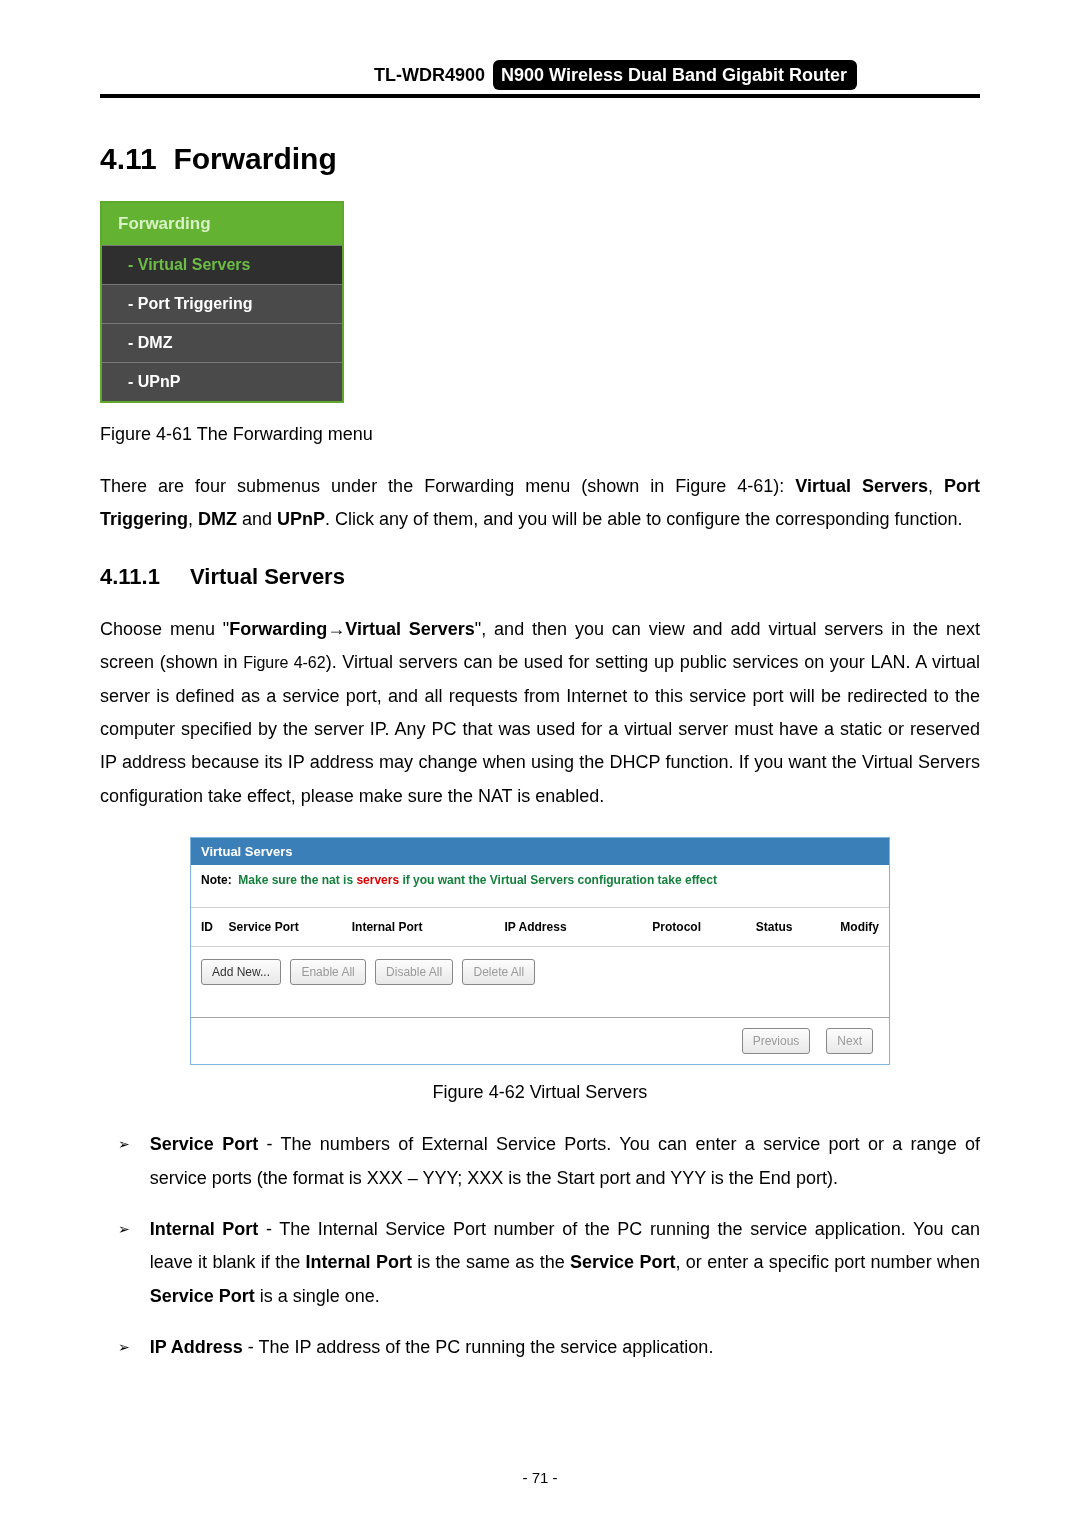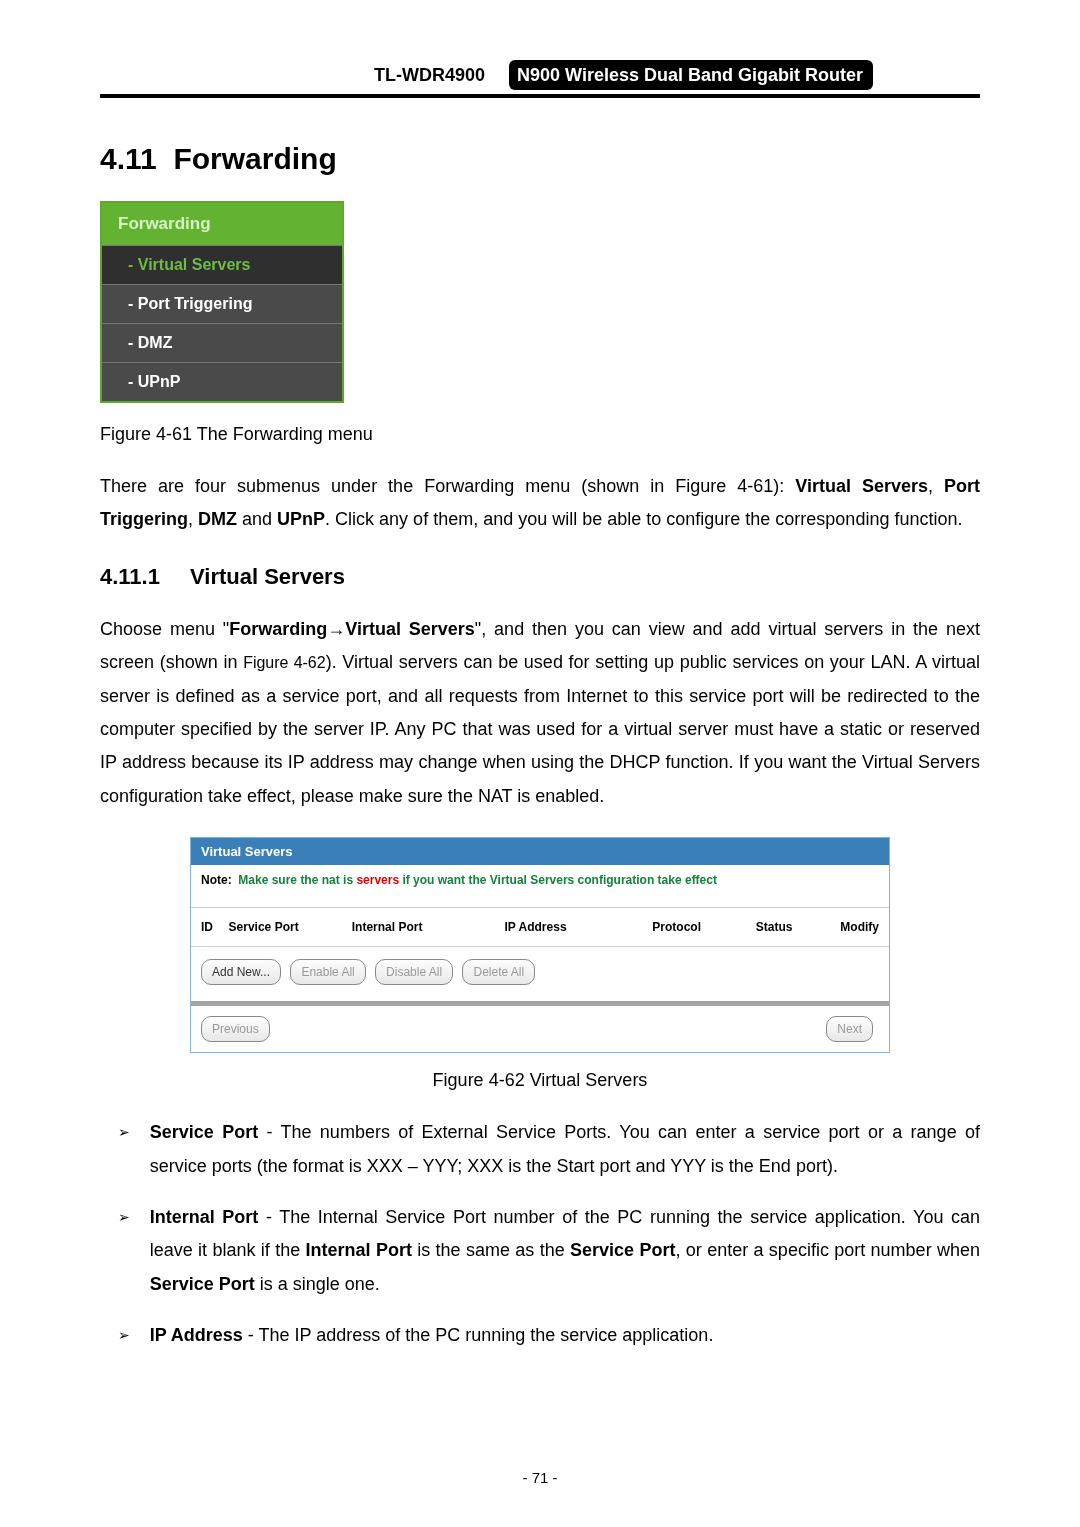--- a/index.html
+++ b/index.html
@@ -17,21 +17,21 @@
   .header-bar {
     display: flex;
     align-items: flex-end;
     margin-bottom: 4px;
     margin-left: 270px;
   }
   .model {
     font-weight: bold;
     font-size: 18px;
     padding: 2px 4px 1px 4px;
-    margin-right: 20px;
+    margin-right: 4px;
     text-align: center;
   }
   .product-name {
     font-weight: bold;
     font-size: 18px;
     color: #fff;
     background: #000;
     padding: 2px 10px 1px 8px;
     border-radius: 6px;
   }
@@ -140,35 +140,36 @@
   .vs-col-proto { width: 105px; }
   .vs-col-status { width: 70px; }
   .vs-col-modify { width: 55px; text-align: right; }
 
   .vs-actions {
     padding: 12px 10px 16px 10px;
   }
   .vs-btn {
     display: inline-block;
     border: 1px solid #888;
-    border-radius: 10px;
+    border-radius: 3px;
     background: linear-gradient(#fdfdfd,#e8e8e8);
     font-size: 12px;
     padding: 3px 10px;
     margin-right: 6px;
     color: #333;
     font-family: Arial, sans-serif;
   }
   .vs-btn.disabled { color: #9a9a9a; }
   .vs-pager {
     padding: 10px 10px;
-    border-top: 5px solid #a3a3a3;
-    display: flex;
-    justify-content: space-between;
+    border-top: 1px solid #a3a3a3;
+    display: flex;
+    justify-content: flex-end;
     gap: 10px;
+    margin-top: 16px;
   }
 
   .def-list { margin-left: 18px; }
   .def-item {
     display: flex;
     margin-bottom: 18px;
   }
   .def-bullet {
     margin-right: 20px;
     font-size: 14px;

